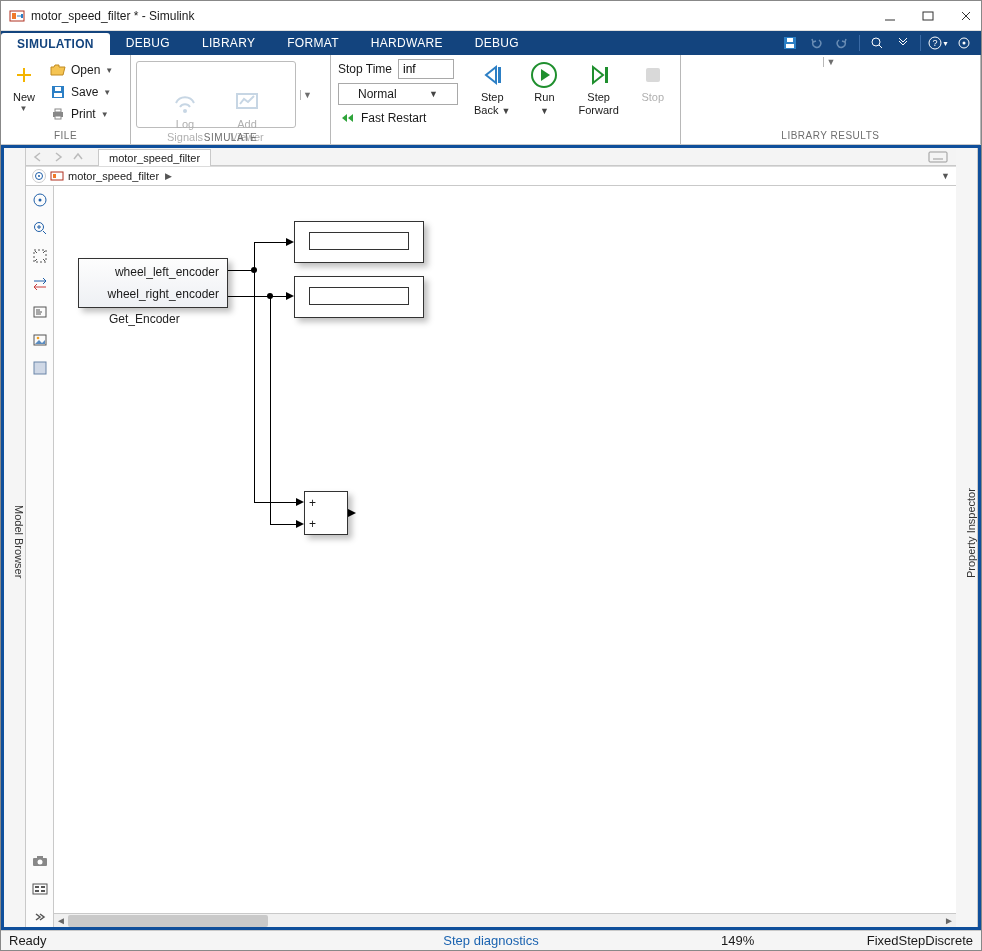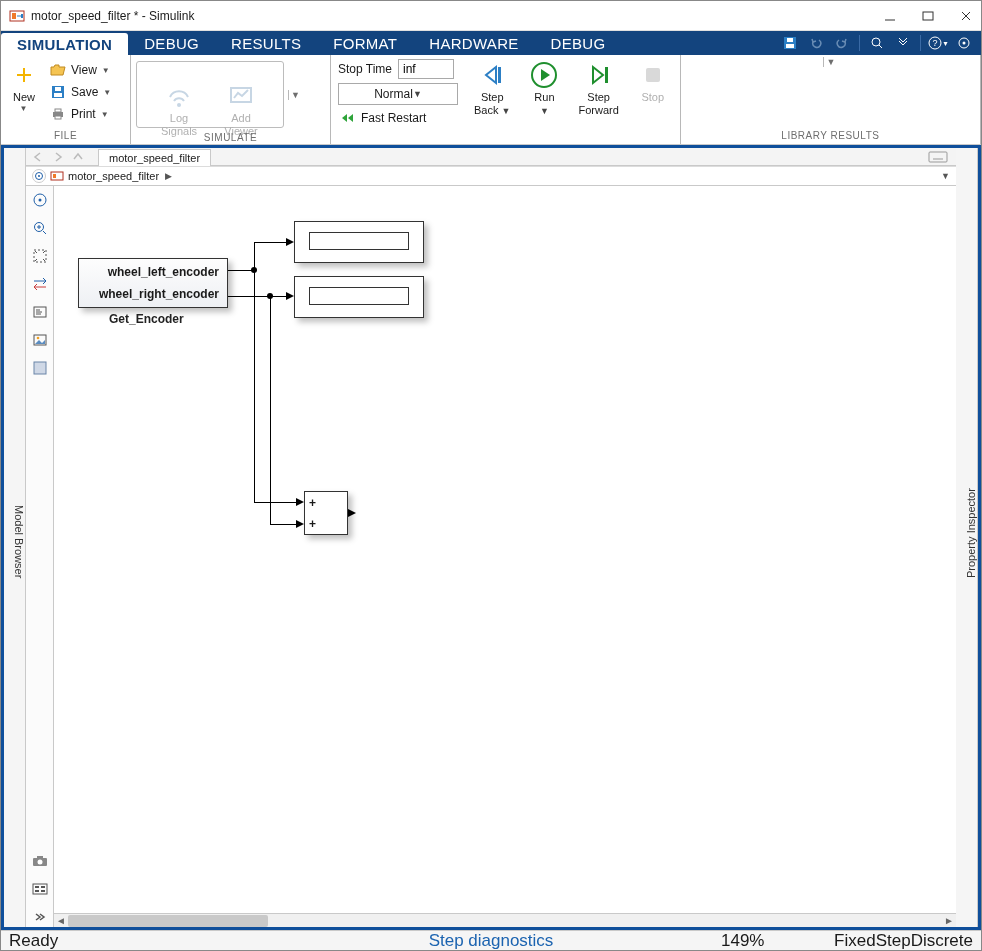--- a/index.html
+++ b/index.html
@@ -53,21 +53,21 @@
     height:24px;
     display:flex;
     align-items:stretch;
     color:#fff;
     position:relative;
   }
   .tab{
     padding:0 16px;
     display:flex;
     align-items:center;
-    font-size:15px;
+    font-size:12px;
     cursor:default;
     letter-spacing:.3px;
   }
   .tab.active{
     background:var(--tab-active);
     color:var(--tab-bg);
     border-top-left-radius:3px;
     border-top-right-radius:3px;
     margin-top:2px;
     font-weight:600;
@@ -126,21 +126,21 @@
     padding:2px 4px;
     height:22px;
     cursor:default;
     min-width:70px;
   }
   .minibtn .ic{width:16px;height:16px;display:flex;align-items:center;justify-content:center;}
   .dd{width:9px;color:#555;font-size:8px;}
   .dashed-box{
     border:1px solid #bcbcbc;
     border-radius:3px;
-    padding:16px;
+    padding:22px;
     margin:4px;
     display:flex;
     gap:10px;
     height:67px;
     align-items:flex-start;
   }
   .stoprow{display:flex;align-items:center;gap:6px;padding:2px 6px;}
   .stoprow input,.stoprow select{
     font:inherit;
     border:1px solid #a9a9a9;
@@ -149,21 +149,21 @@
     background:#fff;
   }
   .simselect{
     width:120px;
     height:22px;
     border:1px solid #a9a9a9;
     background:#fff;
     display:flex;
     align-items:center;
     padding:0 19px;
-    justify-content:center;
+    justify-content:space-between;
     margin:2px 6px;
   }
   .chevd{font-size:9px;color:#444;}
   .splitdrop{
     width:14px;
     border-left:1px solid var(--group);
     display:flex;align-items:center;justify-content:center;
     color:#6e6e6e;
     font-size:9px;
   }
@@ -231,40 +231,40 @@
     border-right:1px solid var(--border);
     display:flex;
     flex-direction:column;
     align-items:center;
     padding-top:4px;
     gap:8px;
   }
   .palette .pbtn{width:20px;height:20px;border:1px solid transparent;display:flex;align-items:center;justify-content:center;color:#555;}
   .palette .gap{flex:1;}
   .canvas-wrap{flex:1;position:relative;background:#fff;overflow:hidden;}
-  .canvas{position:absolute;left:0;top:0;right:0;bottom:14px;font-weight:bold;}
+  .canvas{position:absolute;left:0;top:0;right:0;bottom:14px;}
   .hscroll{
     position:absolute;left:0;right:0;bottom:0;height:14px;
     background:#f0f0f0;border-top:1px solid var(--border);
     display:flex;align-items:center;
   }
   .hscroll .track{flex:1;height:12px;position:relative;}
   .hscroll .thumb{position:absolute;left:0;top:0;height:12px;width:200px;background:#c9c9c9;border-radius:2px;}
   .hscroll .ar{width:14px;text-align:center;color:#666;font-size:10px;}
 
   
   .status{
     position:absolute;left:0;right:0;bottom:0;
     height:20px;
     background:#f5f5f5;
     border-top:1px solid var(--border);
     display:flex;
     align-items:center;
     padding:0 8px;
-    font-size:17px;
+    font-size:13px;
     gap:20px;
   }
   .status .diag{color:var(--link);position:absolute;left:50%;transform:translateX(-50%);}
   .status .zoom{position:absolute;left:720px;}
   .status .solver{margin-left:auto;}
 
   
   .blk{
     position:absolute;
     background:#fff;
@@ -333,21 +333,21 @@
           <line x1="2" y1="2" x2="10" y2="10" stroke="#333"></line>
           <line x1="10" y1="2" x2="2" y2="10" stroke="#333"></line>
         </svg>
     </span>
   </div>
 </div>
 
 <div class="menutabs">
   <div class="tab active">SIMULATION</div>
   <div class="tab">DEBUG</div>
-  <div class="tab">RESULTS</div>
+  <div class="tab">LIBRARY</div>
   <div class="tab">FORMAT</div>
   <div class="tab">HARDWARE</div>
   <div class="tab">DEBUG</div>
   <div class="qat">
     <span class="qbtn">
         <svg width="14" height="14">
           <rect x="1" y="1" width="12" height="12" fill="#2c7fc5"></rect>
           <rect x="3" y="8" width="8" height="4" fill="#fff"></rect>
           <rect x="4" y="2" width="6" height="4" fill="#fff"></rect>
         </svg>
@@ -408,21 +408,21 @@
         <span class="cap">New</span>
         <span class="dd">▼</span>
       </div>
       <div style="display:flex;flex-direction:column;margin-top:2px">
         <div class="minibtn">
           <span class="ic">
               <svg width="16" height="14">
                 <path d="M1 4 L4 4 L5 2 L9 2 L9 4 L15 4 L13 12 L1 12 Z" fill="#f5c452" stroke="#c08a20"></path>
               </svg>
             </span>
-          <span>View</span>
+          <span>Open</span>
           <span class="dd">▼</span>
         </div>
         <div class="minibtn">
           <span class="ic">
               <svg width="14" height="14">
                 <rect x="1" y="1" width="12" height="12" fill="#2c7fc5"></rect>
                 <rect x="3" y="8" width="8" height="4" fill="#fff"></rect>
                 <rect x="4" y="2" width="6" height="4" fill="#fff"></rect>
               </svg>
             </span>

